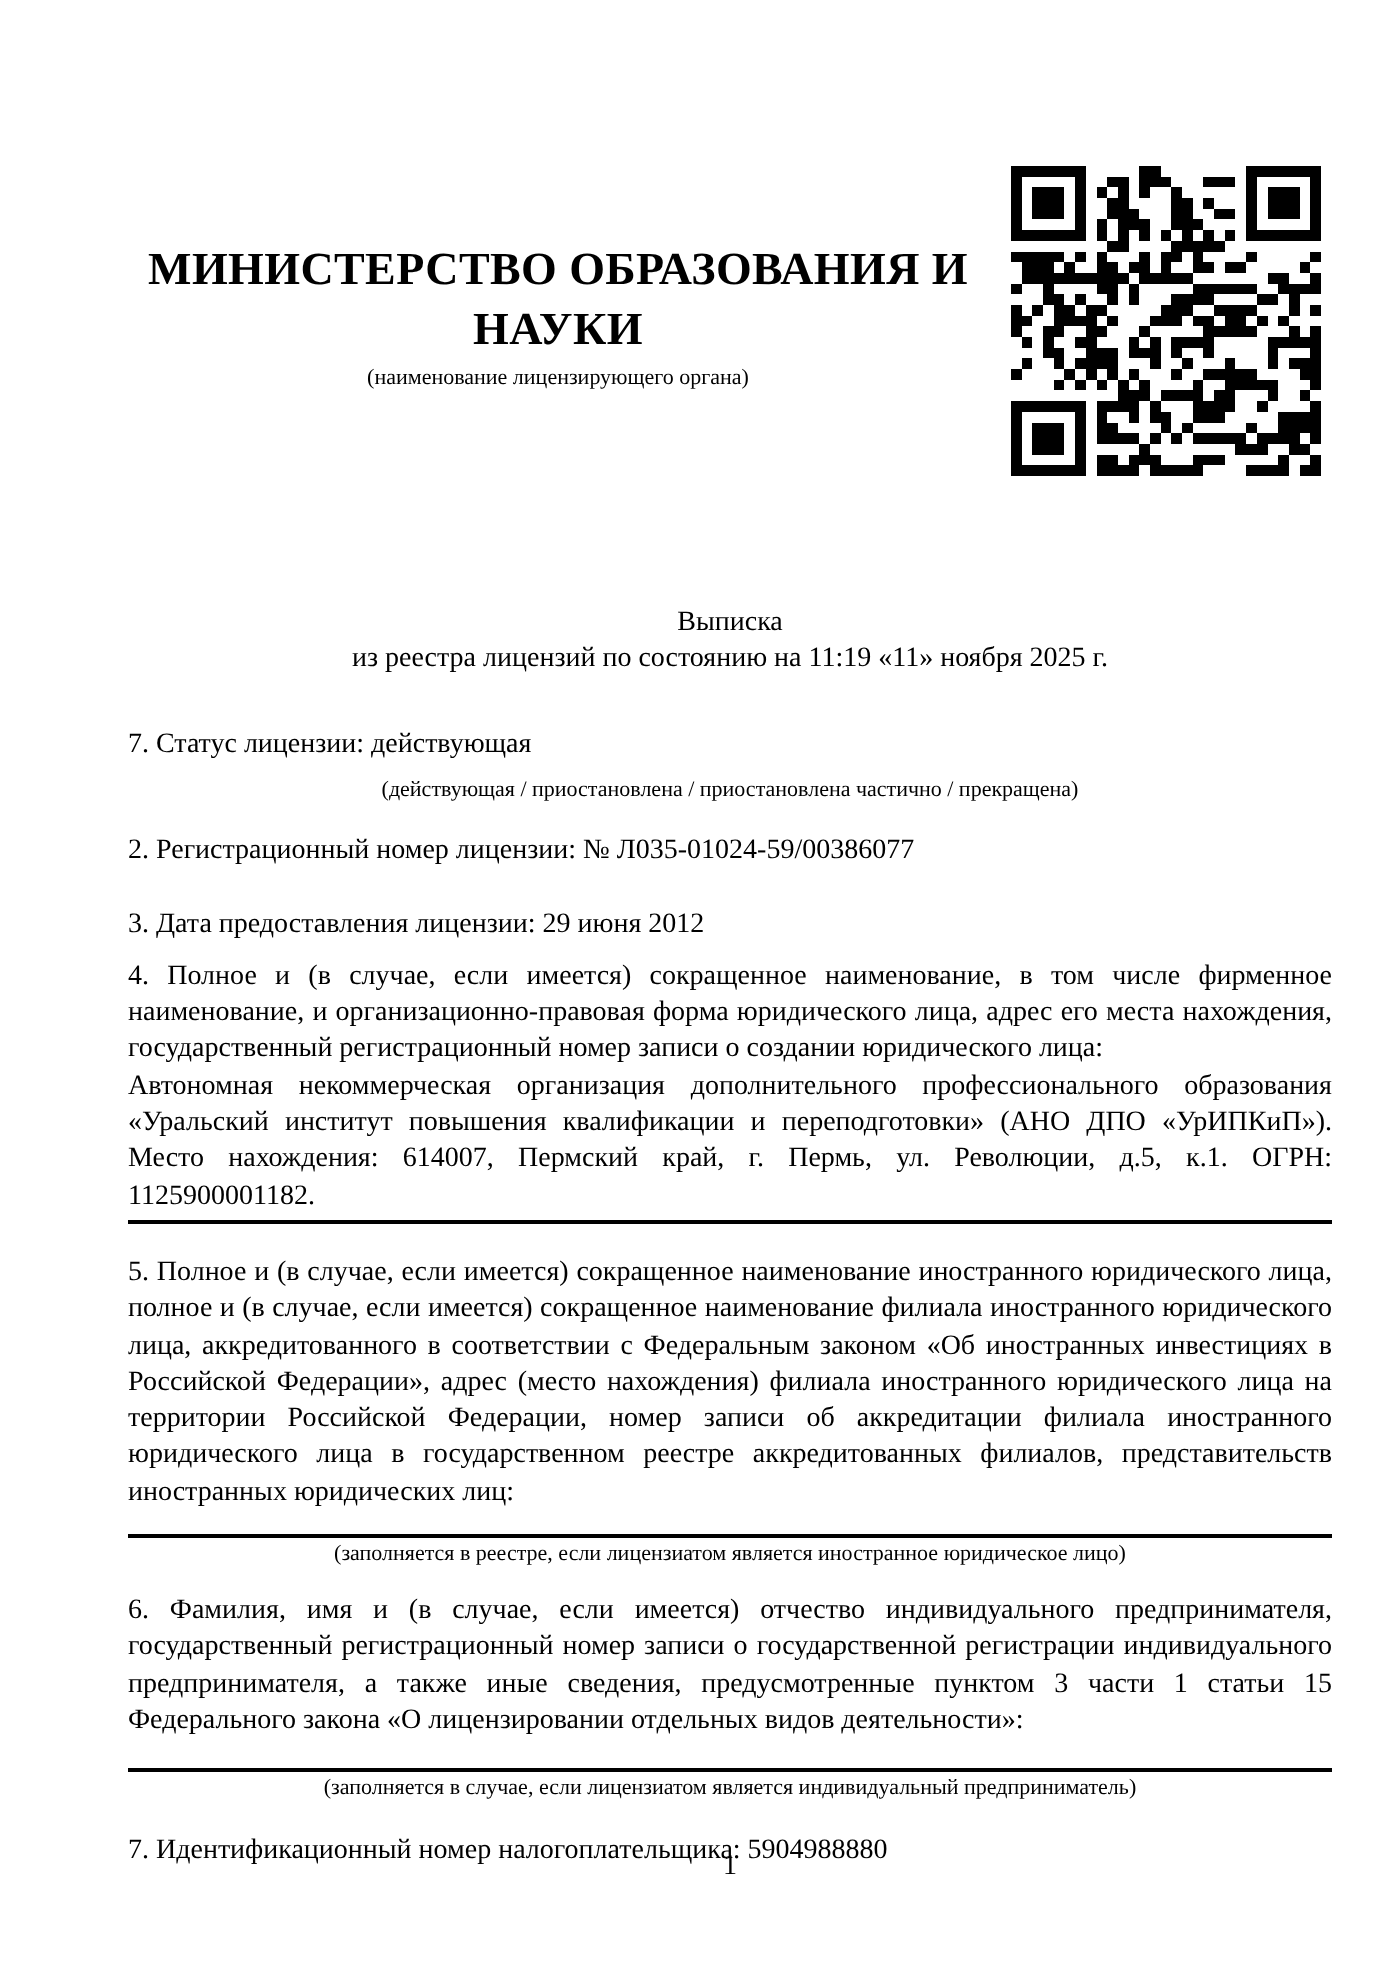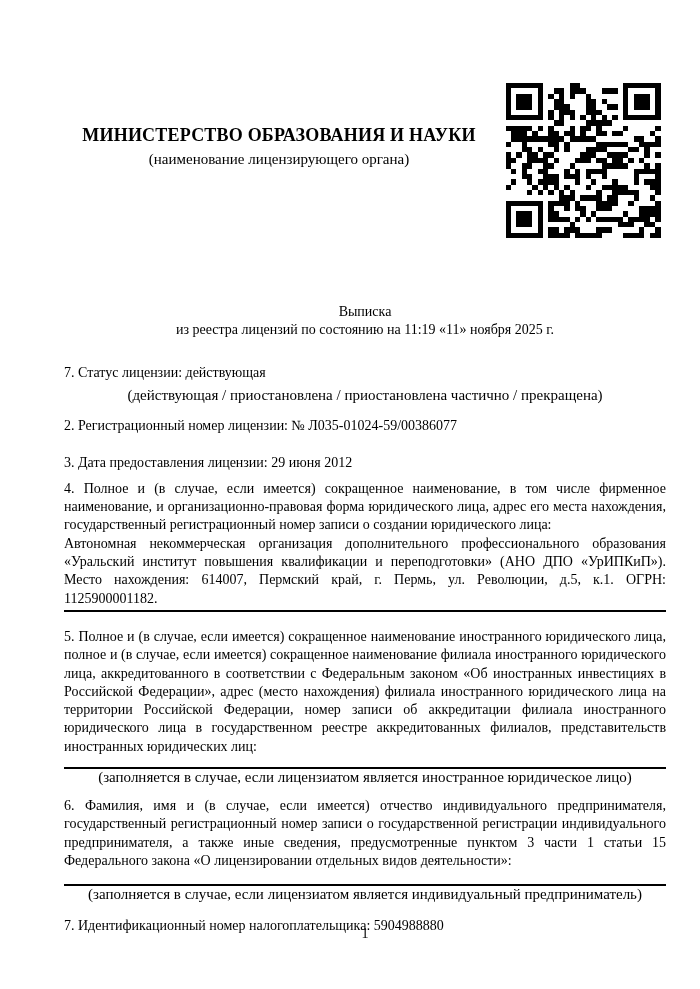--- a/index.html
+++ b/index.html
@@ -18,26 +18,26 @@
   
   .header-text {
     position: absolute;
     left: 64px;
     top: 120px;
     width: 430px;
     text-align: center;
   }
   .ministry-name {
     font-weight: bold;
-    font-size: 18px;
+    font-size: 23px;
     line-height: 30px;
     letter-spacing: 0.2px;
   }
   .caption {
-    font-size: 15px;
+    font-size: 11px;
     line-height: 14px;
     text-align: center;
   }
   .ministry-caption { margin-top: 2px; }
 
   .qr-box {
     position: absolute;
     left: 505px;
     top: 83px;
     width: 156px;
@@ -448,21 +448,21 @@
 
     <div class="item-4">
       <div class="just">4. Полное и (в случае, если имеется) сокращенное наименование, в том числе фирменное наименование, и организационно-правовая форма юридического лица, адрес его места нахождения, государственный регистрационный номер записи о создании юридического лица:</div>
       <div class="just">Автономная некоммерческая организация дополнительного профессионального образования «Уральский институт повышения квалификации и переподготовки» (АНО ДПО «УрИПКиП»). Место нахождения: 614007, Пермский край, г. Пермь, ул. Революции, д.5, к.1. ОГРН: 1125900001182.</div>
       <div class="rule"></div>
     </div>
 
     <div class="item-5">
       <div class="just">5. Полное и (в случае, если имеется) сокращенное наименование иностранного юридического лица, полное и (в случае, если имеется) сокращенное наименование филиала иностранного юридического лица, аккредитованного в соответствии с Федеральным законом «Об иностранных инвестициях в Российской Федерации», адрес (место нахождения) филиала иностранного юридического лица на территории Российской Федерации, номер записи об аккредитации филиала иностранного юридического лица в государственном реестре аккредитованных филиалов, представительств иностранных юридических лиц:</div>
       <div class="rule"></div>
-      <div class="caption">(заполняется в случае, если лицензиатом является иностранное юридическое лицо)</div>
+      <div class="caption">(заполняется в реестре, если лицензиатом является иностранное юридическое лицо)</div>
     </div>
 
     <div class="item-6">
       <div class="just">6. Фамилия, имя и (в случае, если имеется) отчество индивидуального предпринимателя, государственный регистрационный номер записи о государственной регистрации индивидуального предпринимателя, а также иные сведения, предусмотренные пунктом 3 части 1 статьи 15 Федерального закона «О лицензировании отдельных видов деятельности»:</div>
       <div class="rule"></div>
       <div class="caption">(заполняется в случае, если лицензиатом является индивидуальный предприниматель)</div>
     </div>
 
     <div class="item-7">
       <div>7. Идентификационный номер налогоплательщика: 5904988880</div>

